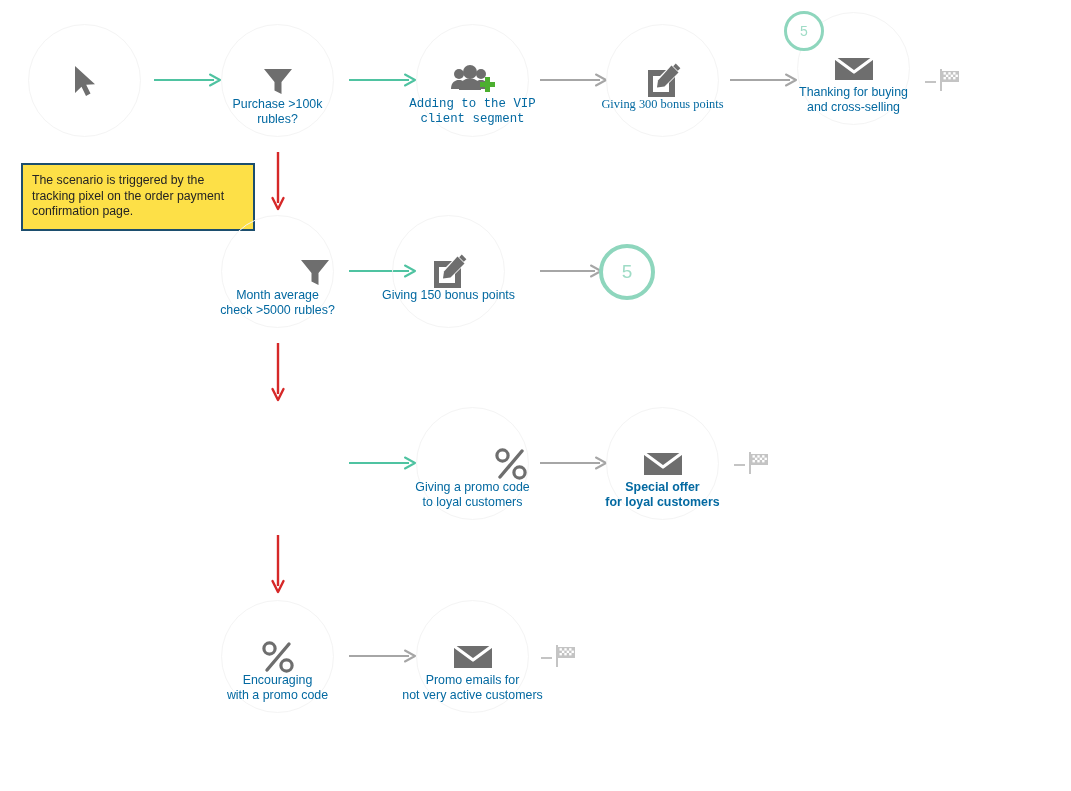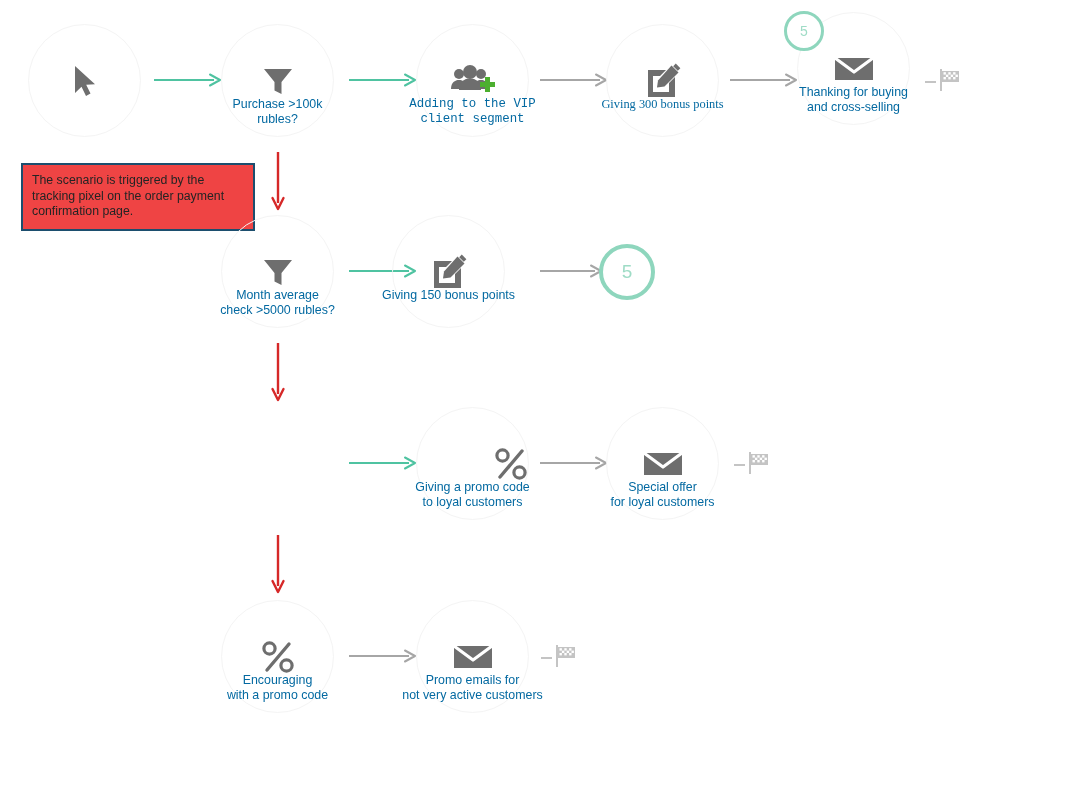--- a/index.html
+++ b/index.html
@@ -82,21 +82,21 @@
   .arrow {
     position: absolute;
   }
   .arrow svg { display: block; }
 
   
   .note-box {
     position: absolute;
     box-sizing: border-box;
     border: 2px solid #1c4e6e;
-    background: #ef4444;
+    background: #fde047;
     padding: 8px 9px 9px 9px;
     font-size: 12.3px;
     line-height: 15.5px;
     color: #242424;
     white-space: pre-line;
   }
 
   
   .flag-marker {
     position: absolute;
@@ -231,21 +231,21 @@
 
   <div class="note-box" style="left:21px; top:163px; width:234px;">The scenario is triggered by the tracking pixel on the order payment confirmation page.</div>
 
   <div class="arrow" style="left:268px; top:152px;">
     <svg width="20" height="60" viewBox="0 0 20 60">
       <line x1="10" y1="0" x2="10" y2="51" stroke="#d62828" stroke-width="2.4"></line>
       <path d="M4.5 46 L10 57 L15.5 46" fill="none" stroke="#d62828" stroke-width="2.4" stroke-linecap="round" stroke-linejoin="round"></path>
     </svg>
   </div>
 
-  <div class="node" style="left:221px; top:215px;">
+  <div class="node" style="left:221px; top:215px;align-items:flex-end;">
     <span class="icon-slot">
       <svg width="36" height="36" viewBox="0 0 36 36">
         <path d="M4 6 H32 L21.5 19 V31 L14.5 27.5 V19 Z" fill="#6e6e6e"></path>
       </svg>
     </span>
     <div class="node-label">Month average
 check &gt;5000 rubles?</div>
   </div>
 
   <div class="arrow" style="left:349px; top:262px;">
@@ -304,21 +304,21 @@
 to loyal customers</div>
   </div>
 
   <div class="arrow" style="left:540px; top:454px;">
     <svg width="68" height="18" viewBox="0 0 68 18">
       <line x1="0" y1="9" x2="60" y2="9" stroke="#a6a6a6" stroke-width="2"></line>
       <path d="M56 3.5 L66 9 L56 14.5" fill="none" stroke="#a6a6a6" stroke-width="2" stroke-linecap="round" stroke-linejoin="round"></path>
     </svg>
   </div>
 
-  <div class="node" style="left:606px; top:407px;">
+  <div class="node" style="left:606px; top:407px;font-weight:bold;">
     <span class="icon-slot">
       <svg width="42" height="30" viewBox="0 0 42 30">
         <path d="M2 4 H40 V26 H2 Z" fill="#6e6e6e"></path>
         <path d="M2 4 L21 18 L40 4" fill="none" stroke="#ffffff" stroke-width="3.2" stroke-linejoin="round"></path>
       </svg>
     </span>
     <div class="node-label">Special offer
 for loyal customers</div>
   </div>
 

